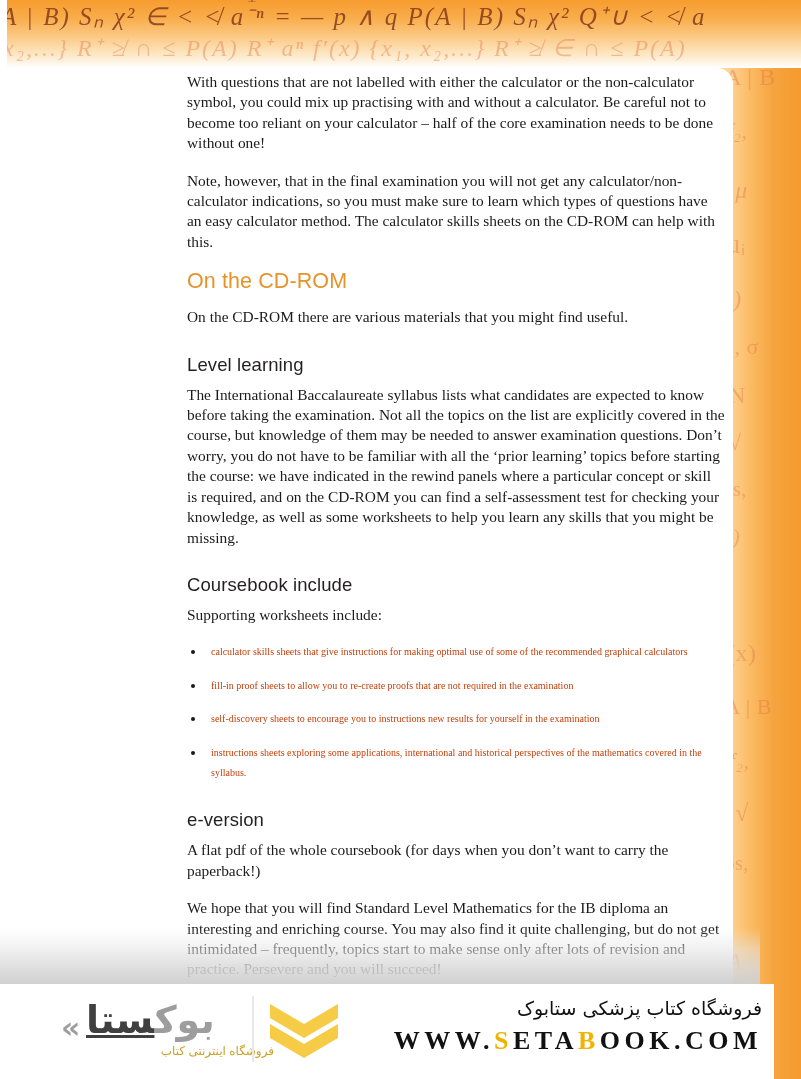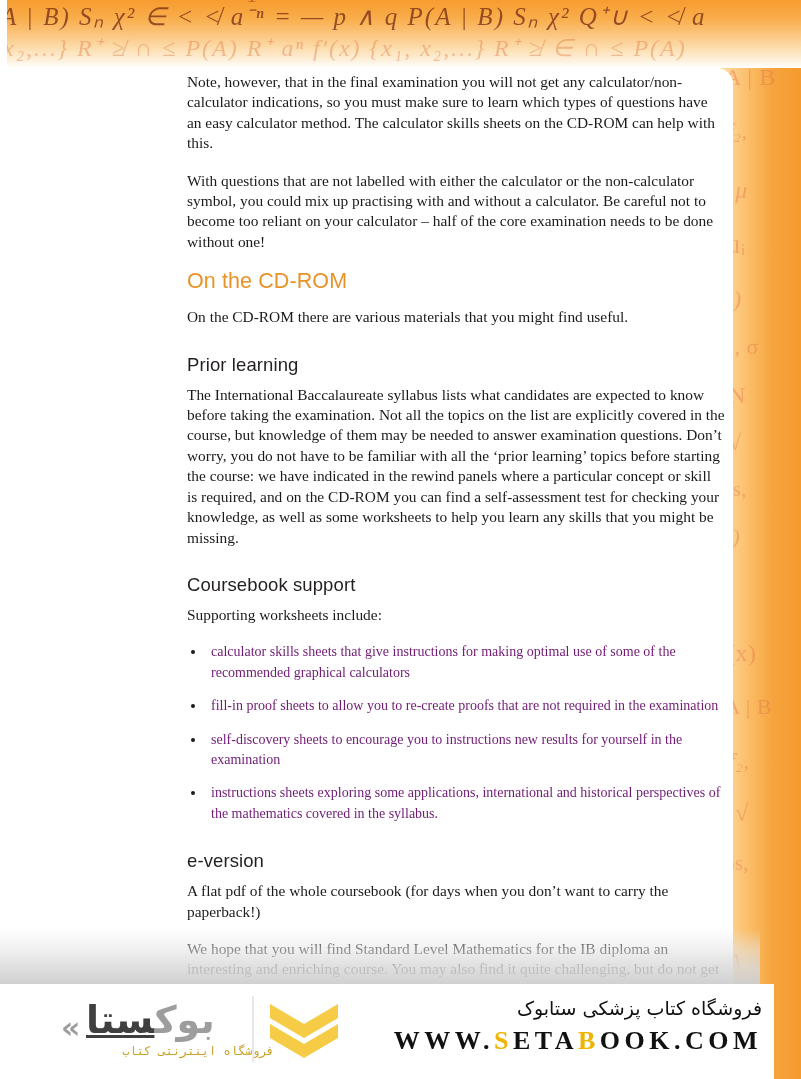--- a/index.html
+++ b/index.html
@@ -162,23 +162,23 @@
   ul.bullets {
     list-style: none;
     margin: 4px 0 0 0;
     padding: 0;
   }
   ul.bullets li {
     position: relative;
     margin: 0 0 13px 0;
     padding-left: 24px;
     font-family: "Liberation Serif", serif;
-    font-size: 14px;
+    font-size: 10px;
     line-height: 20.4px;
-    color: #701a75;
+    color: #c2410c;
   }
   ul.bullets li::before {
     content: "";
     position: absolute;
     left: 4px;
     top: 8px;
     width: 4px;
     height: 4px;
     border-radius: 50%;
     background: #1a1a1a;
@@ -222,21 +222,21 @@
     top: 18px;
     color: #9d9d9d;
     font-family: "DejaVu Sans", sans-serif;
     font-size: 30px;
     font-weight: bold;
   }
   .brand-sub {
     position: absolute;
     right: 92px;
     top: 52px;
-    font-family: Liberation Mono, monospace;
+    font-family: Liberation Sans, sans-serif;
     font-size: 12px;
     color: #c9a227;
     direction: rtl;
     white-space: nowrap;
     text-align: center;
   }
   .brand-divider {
     position: absolute;
     left: 196px;
     top: 4px;
@@ -313,30 +313,30 @@
   <div class="top-band">
     <div class="row row0">1</div>
     <div class="row row1">A | B)   Sₙ  χ²   ∈  &lt;   ≮    a⁻ⁿ = —    p ∧ q   P(A | B)   Sₙ  χ² Q⁺∪  &lt;   ≮    a</div>
     <div class="row row2">x₂,…}  R⁺ ≱ ∩  ≤  P(A)   R⁺     aⁿ      f′(x)  {x₁, x₂,…}  R⁺ ≱ ∈ ∩  ≤  P(A)</div>
   </div>
 
   <div class="sheet"></div>
 
   <div class="col">
 
+    <p class="body">With questions that are not labelled with either the calculator or the non-calculator symbol, you could mix up practising with and without a calculator. Be careful not to become too reliant on your calculator – half of the core examination needs to be done without one!</p>
     <p class="body">Note, however, that in the final examination you will not get any calculator/non-calculator indications, so you must make sure to learn which types of questions have an easy calculator method. The calculator skills sheets on the CD-ROM can help with this.</p>
-    <p class="body">With questions that are not labelled with either the calculator or the non-calculator symbol, you could mix up practising with and without a calculator. Be careful not to become too reliant on your calculator – half of the core examination needs to be done without one!</p>
 
     <h2 class="h-orange">On the CD-ROM</h2>
     <p class="body">On the CD-ROM there are various materials that you might find useful.</p>
 
-    <h3 class="h-sub">Prior learning</h3>
+    <h3 class="h-sub">Level learning</h3>
     <p class="body">The International Baccalaureate syllabus lists what candidates are expected to know before taking the examination. Not all the topics on the list are explicitly covered in the course, but knowledge of them may be needed to answer examination questions. Don’t worry, you do not have to be familiar with all the ‘prior learning’ topics before starting the course: we have indicated in the rewind panels where a particular concept or skill is required, and on the CD-ROM you can find a self-assessment test for checking your knowledge, as well as some worksheets to help you learn any skills that you might be missing.</p>
 
-    <h3 class="h-sub">Coursebook support</h3>
+    <h3 class="h-sub">Coursebook include</h3>
     <p class="body">Supporting worksheets include:</p>
 
     <ul class="bullets">
       <li>calculator skills sheets that give instructions for making optimal use of some of the recommended graphical calculators</li>
       <li>fill-in proof sheets to allow you to re-create proofs that are not required in the examination</li>
       <li>self-discovery sheets to encourage you to instructions new results for yourself in the examination</li>
       <li>instructions sheets exploring some applications, international and historical perspectives of the mathematics covered in the syllabus.</li>
     </ul>
 
     <h3 class="h-sub">e-version</h3>

